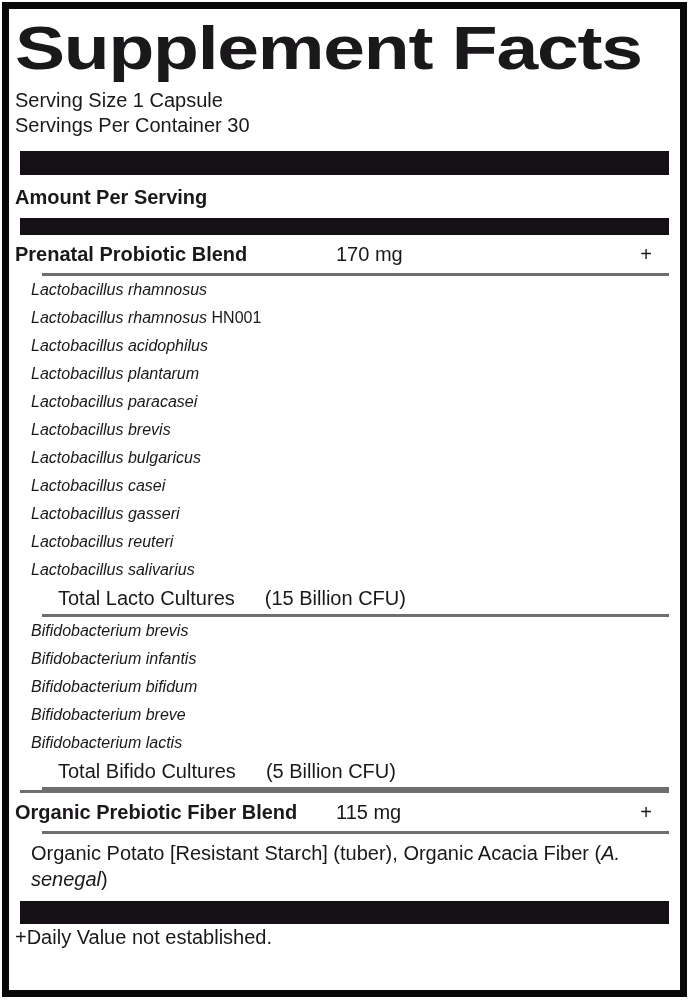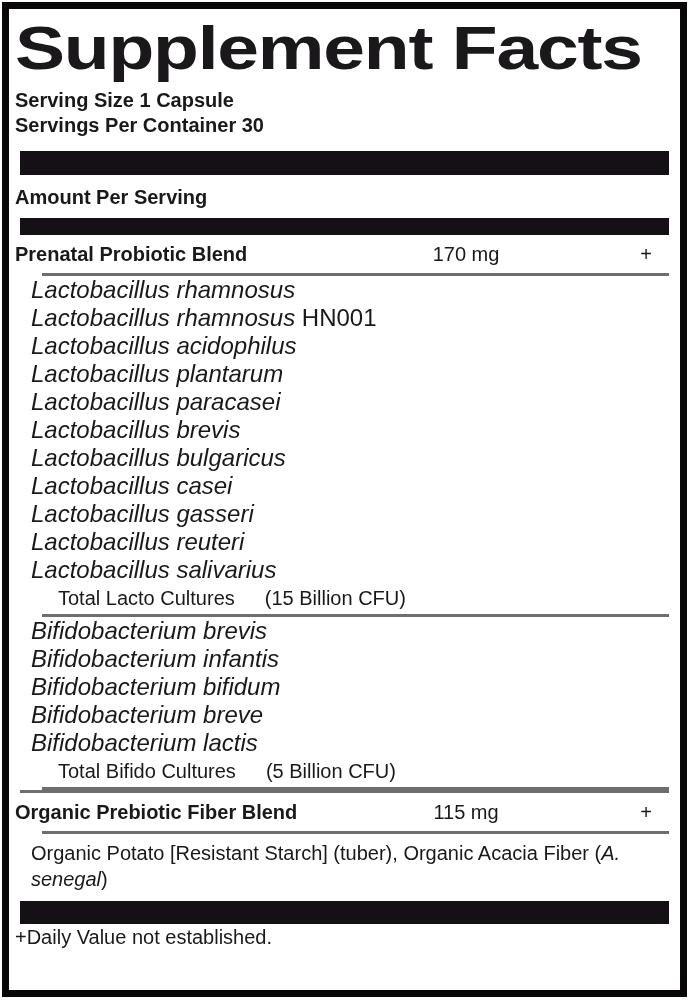--- a/index.html
+++ b/index.html
@@ -12,35 +12,35 @@
     border: 7px solid #0a0709; background: #ffffff;
     box-sizing: border-box; padding: 0 6px;
   }
   .title {
     display: inline-block; white-space: nowrap;
     font-weight: bold; font-size: 62px; line-height: 1.02;
     margin-top: 7px; letter-spacing: -1px;
     transform: scaleX(1.21); transform-origin: left center;
   }
   .serving-block { margin-top: 9px; }
-  .serving-line { font-size: 20px; line-height: 25px; font-weight: bold; }
+  .serving-line { font-size: 20px; line-height: 25px; font-weight: normal; }
   .bar { height: 24px; background: #141016; margin: 0 5px; }
   .bar.first { margin-top: 13px; }
   .bar.thin { height: 17px; }
   .bar.bottom { height: 23px; }
   .aps { font-size: 20px; font-weight: bold; line-height: 26px; margin: 9px 0 8px 0; }
   .row { display: flex; align-items: baseline; font-size: 20px; line-height: 26px; padding: 6px 0; }
   .row .name { flex: 1; font-weight: bold; }
   .row .name.indented { padding-left: 16px; }
-  .row .amount { width: 260px; text-align: center; font-weight: normal; }
+  .row .amount { width: 260px; font-weight: normal; }
   .row .amount.bold { font-weight: bold; }
   .row .dv { width: 56px; text-align: right; padding-right: 22px; font-weight: normal; }
   .divider { height: 3px; background: #6e6e6e; margin: 0 5px; }
   .divider.indent { margin-left: 27px; }
-  .species { font-style: italic; font-size: 24px; line-height: 28px; padding-left: 16px; }
+  .species { font-style: italic; font-size: 16px; line-height: 28px; padding-left: 16px; }
   .species .plain { font-style: normal; }
   .total-line { font-size: 20px; line-height: 28px; padding-left: 43px; padding-bottom: 2px; }
   .total-line .value { margin-left: 30px; }
   sup.fn { font-size: 60%; vertical-align: super; line-height: 0; }
   .ingredients { font-size: 20px; line-height: 26px; padding: 6px 0 9px 16px; }
   .ingredients .it { font-style: italic; }
   .footnote { font-size: 20px; line-height: 26px; }
 </style>
 </head>
 <body>

